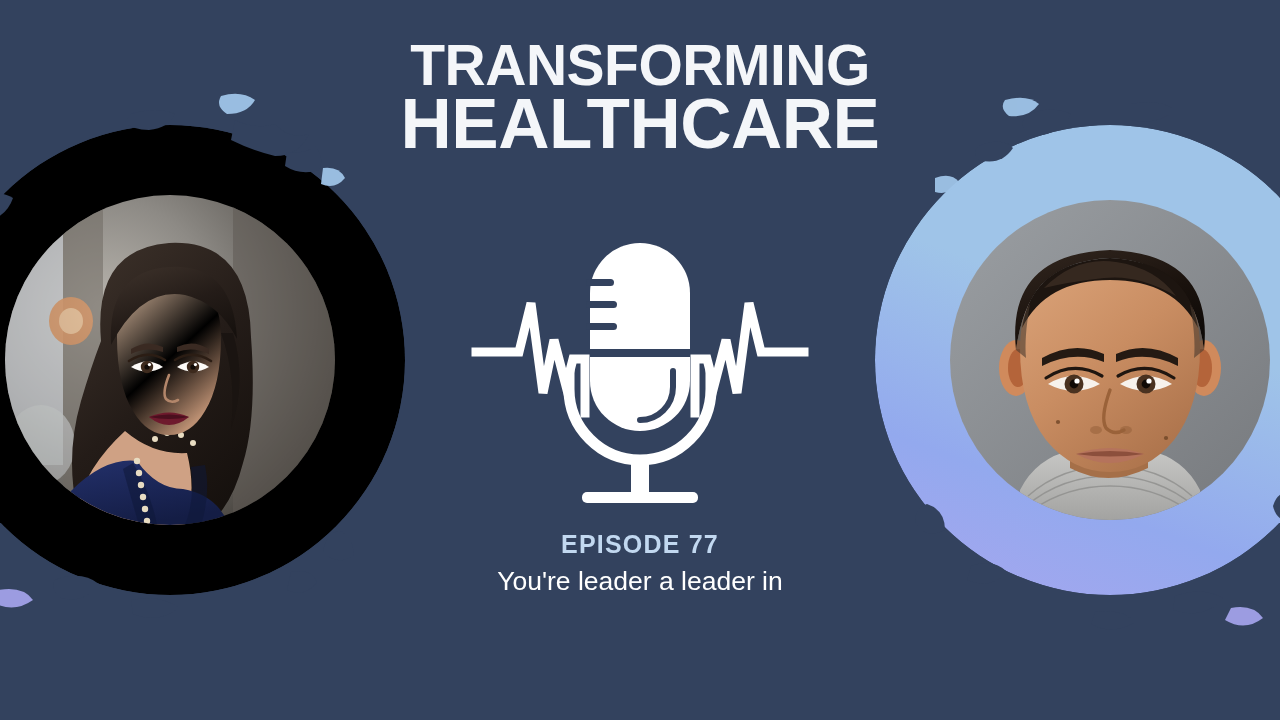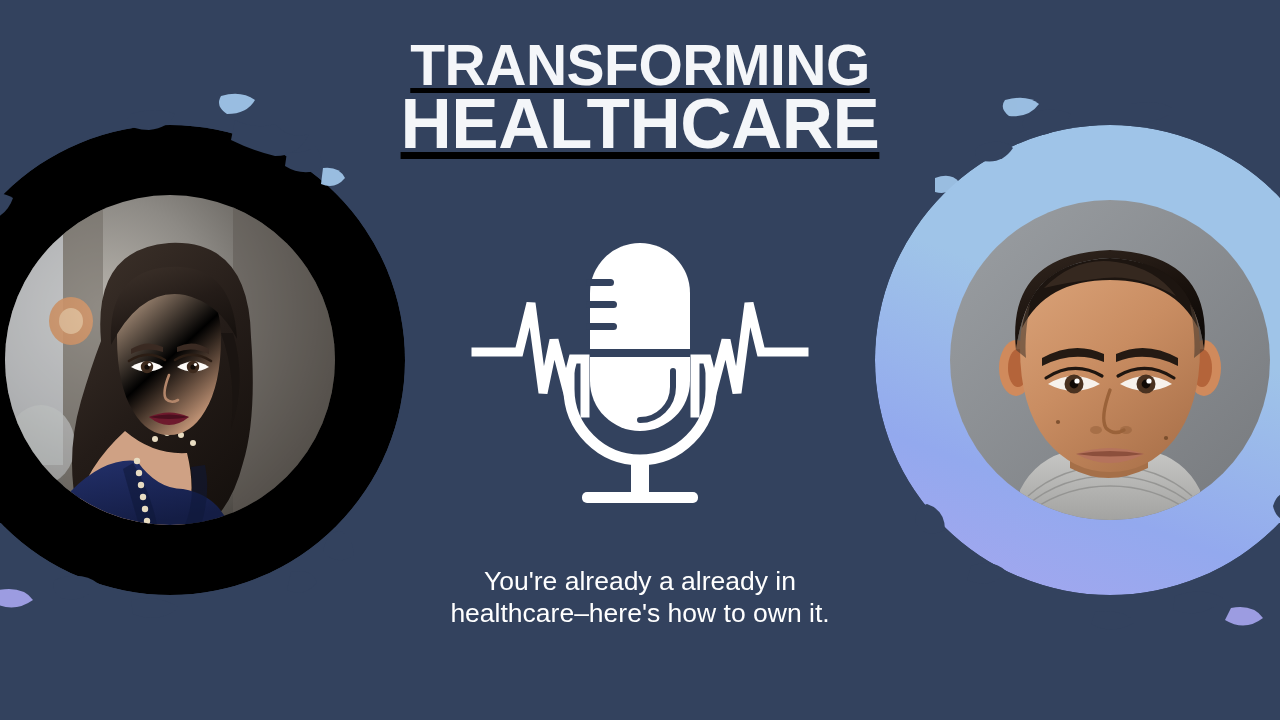--- a/index.html
+++ b/index.html
@@ -54,21 +54,20 @@
     width:330px;height:330px;border-radius:50%;
     overflow:hidden;
   }
   .frame.right .photo{width:320px;height:320px;}
   .photo svg{display:block;width:100%;height:100%;}
 
   
   .center{
     position:absolute;left:390px;top:0;width:500px;height:720px;
     text-align:center;
-    text-decoration:underline;
   }
   .title{
     color:#f4f6f9;
     font-weight:bold;
     font-size:57px;
     line-height:1.03em;
     letter-spacing:-0.5px;
     margin:0;
     padding-top:36px;
     text-transform:uppercase;
@@ -349,20 +348,20 @@
         <path d="M203 128 v16 a33 33 0 0 1 -33 33" fill="none" stroke="#33425e" stroke-width="6" stroke-linecap="round"></path>
 
         <path d="M99 126 v20 a71 71 0 0 0 142 0 v-20" fill="none" stroke="#ffffff" stroke-width="11" stroke-linecap="butt"></path>
 
         <rect x="161" y="214" width="18" height="40" fill="#ffffff"></rect>
 
         <rect x="112" y="249" width="116" height="11" rx="5" fill="#ffffff"></rect>
       </svg>
     </div>
 
+    <div class="episode">EPISODE 77</div>
 
     <div class="tagline">
-      <span>You're already a already in</span>
-      <span>healthcare–here's how to own it.</span>
+      <span>You're leader a leader in</span>
     </div>
 
   </div>
 </div>
 
 </body></html>

